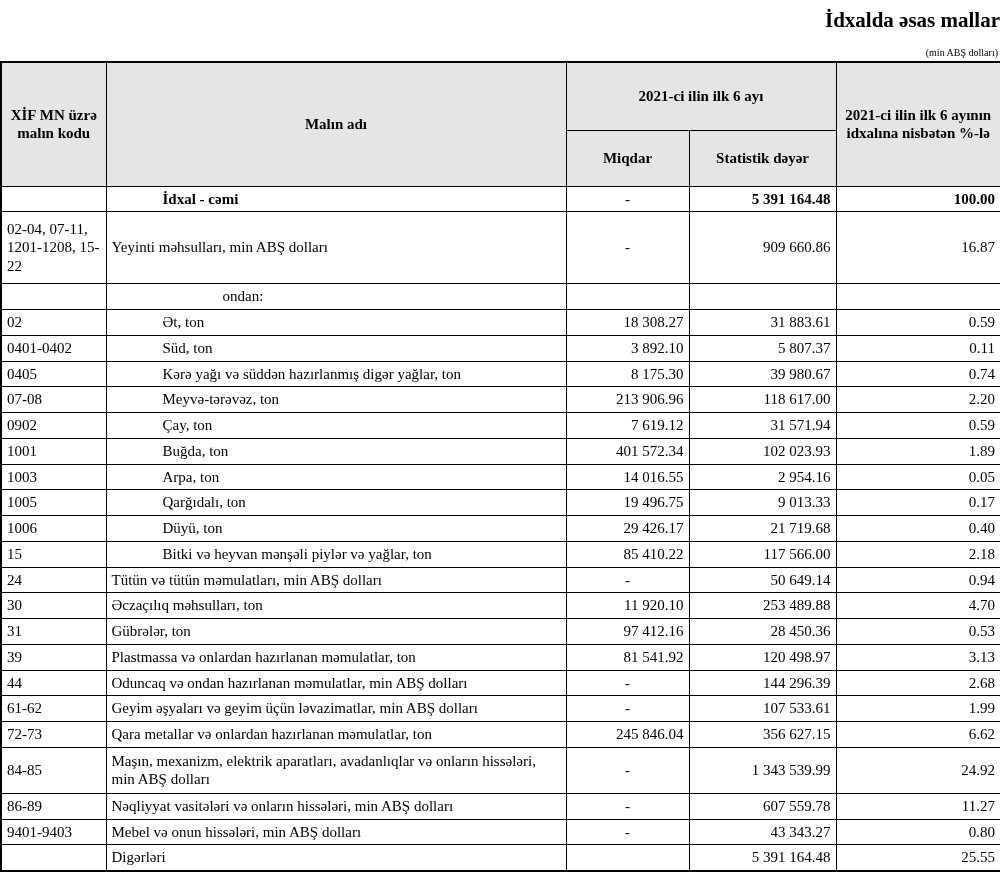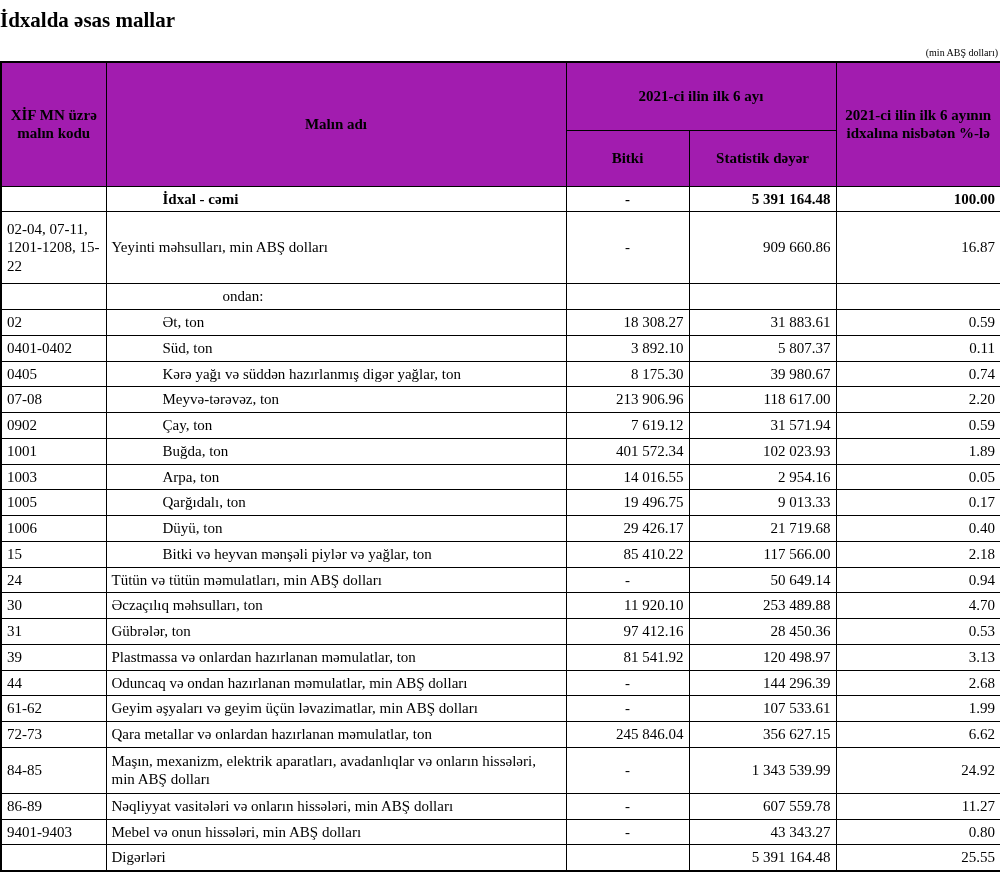--- a/index.html
+++ b/index.html
@@ -8,21 +8,21 @@
     padding: 0;
     background: #ffffff;
     font-family: "Liberation Serif", "DejaVu Serif", serif;
     color: #000;
   }
   .page {
     width: 1000px;
     margin: 0 auto;
   }
   .page-title {
-    text-align: left;
+    text-align: right;
     font-size: 21px;
     font-weight: bold;
     margin: 8px 0 14px 0;
   }
   .unit-note {
     text-align: right;
     font-size: 10px;
     padding-right: 2px;
     margin-bottom: 3px;
   }
@@ -34,21 +34,21 @@
     font-size: 15px;
   }
   .main-table th, .main-table td {
     border: 1px solid #000;
     padding: 3px 5px;
     vertical-align: middle;
     line-height: 1.25;
     overflow: hidden;
   }
   .main-table thead th {
-    background: #a21caf;
+    background: #e5e5e5;
     font-weight: bold;
     text-align: center;
   }
   .hdr-row-1 th { height: 68px; }
   .hdr-row-2 th { height: 56px; }
   th.hdr-span { height: auto; }
   .cell-code   { text-align: left; vertical-align: middle; padding-left: 3px; }
   .cell-name   { text-align: left; padding-left: 6px; }
   .cell-num    { text-align: right; padding-right: 8px; }
   .cell-num.dash { text-align: center; padding-right: 5px; }
@@ -77,21 +77,21 @@
       <col style="width:165px">
     </colgroup>
     <thead>
       <tr class="hdr-row-1">
         <th rowspan="2" class="hdr-span">XİF MN üzrə malın kodu</th>
         <th rowspan="2" class="hdr-span">Malın adı</th>
         <th colspan="2">2021-ci ilin ilk 6 ayı</th>
         <th rowspan="2" class="hdr-span">2021-ci ilin ilk 6 ayının idxalına nisbətən %-lə</th>
       </tr>
       <tr class="hdr-row-2">
-        <th>Bitki</th>
+        <th>Miqdar</th>
         <th>Statistik dəyər</th>
       </tr>
     </thead>
     <tbody>
         <tr class="row-total">
           <td class="cell-code"></td>
           <td class="cell-name">İdxal - cəmi</td>
           <td class="cell-num dash">-</td>
           <td class="cell-num">5 391 164.48</td>
           <td class="cell-num">100.00</td>

